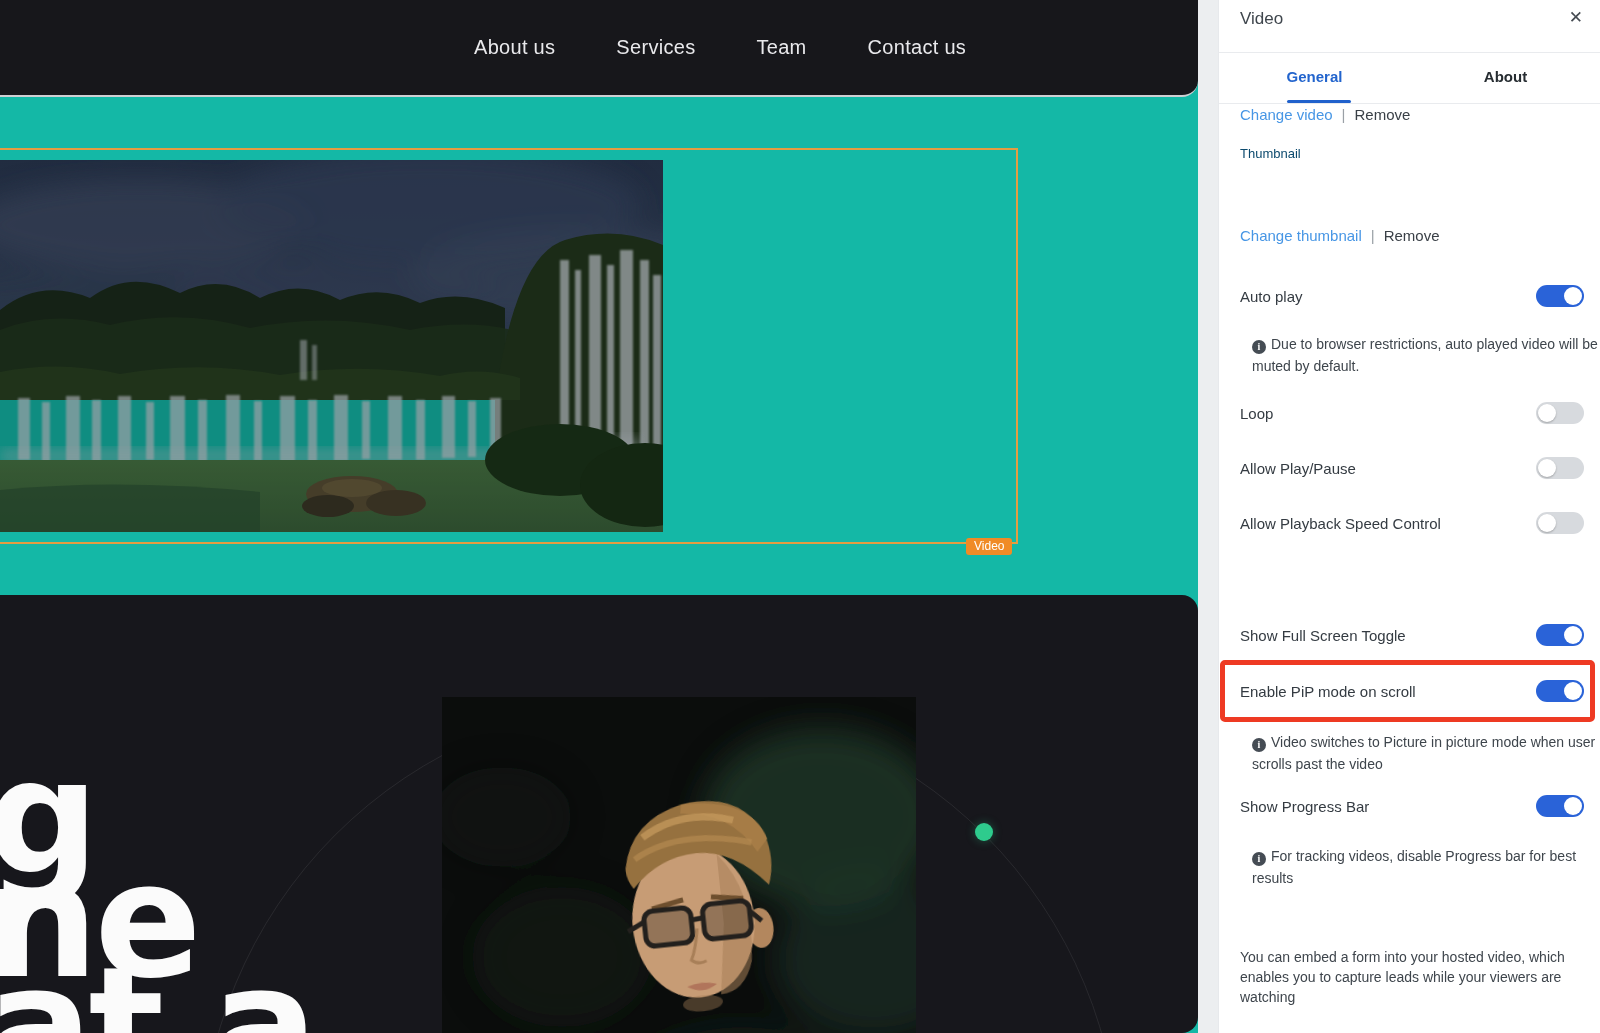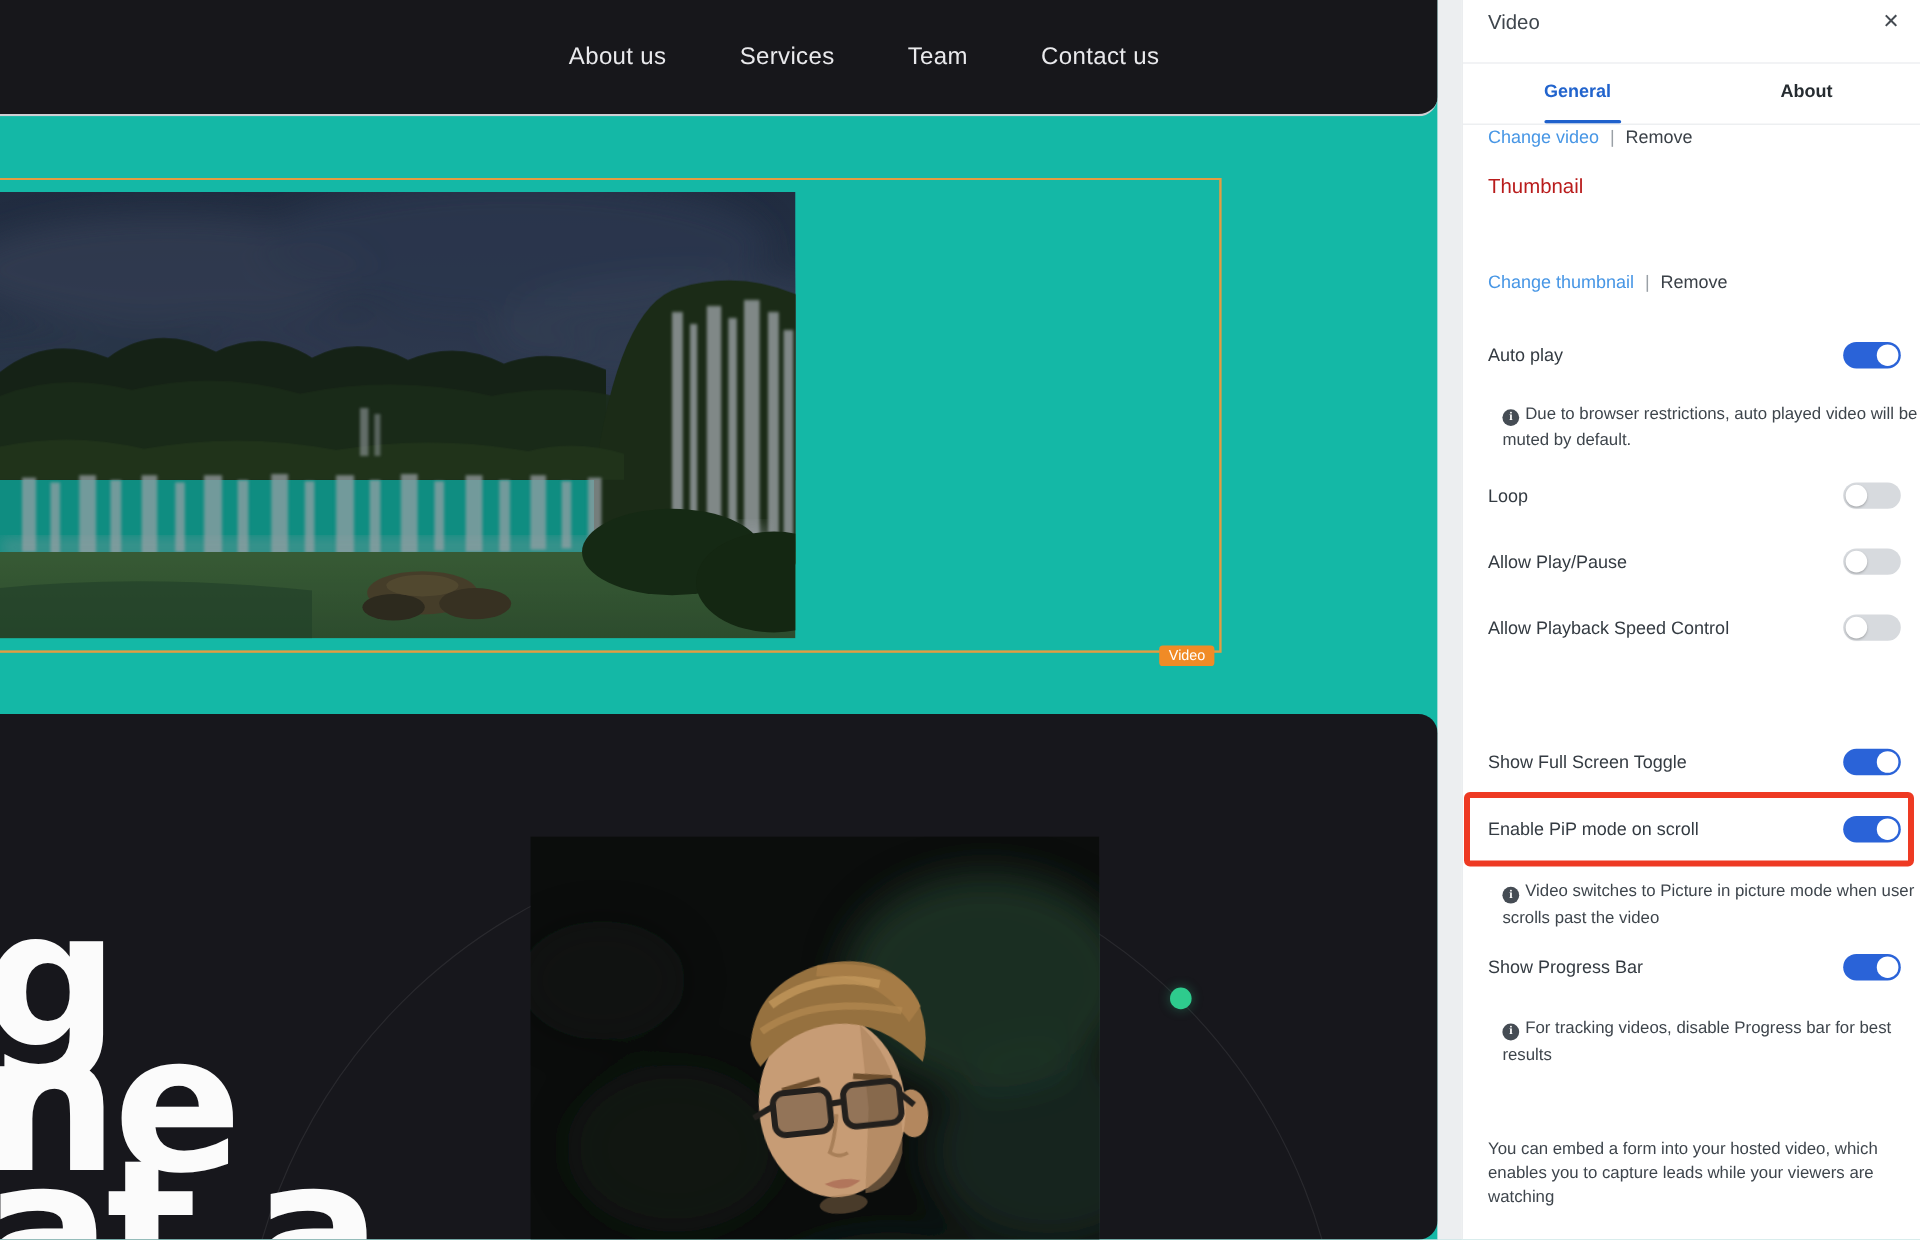--- a/index.html
+++ b/index.html
@@ -48,21 +48,21 @@
   .tab { flex:1; text-align:center; font-size:15px; font-weight:600; padding-top:5px; cursor:pointer; }
   .tab.active { color:#2264cd; }
   .tab.inactive { color:#262c31; }
   .tab-underline { position:absolute; left:68px; top:100px; width:64px; height:3px; background:#2061cc; border-radius:2px; }
 
   .link-row { position:absolute; left:21px; font-size:15px; color:#3a4047; }
   .link-blue { color:#4796e5; cursor:pointer; }
   .link-sep { color:#9aa0a6; margin:0 9px; }
   .link-dark { color:#3a4047; cursor:pointer; }
 
-  .field-label { position:absolute; left:21px; top:146px; font-size:17px; color:#b91c1c; }
+  .field-label { position:absolute; left:21px; top:146px; font-size:13px; color:#0c4a6e; }
   .thumb-btn { position:absolute; left:21px; top:170px; width:344px; height:44px; border:none; border-radius:8px;
                background:#4a7df0; color:#fff; font-size:15px; font-weight:bold; cursor:pointer;
                font-family:"Liberation Sans", sans-serif; }
 
   .setting { position:absolute; left:21px; width:344px; height:24px; display:flex;
              justify-content:space-between; align-items:center; }
   .setting .label { font-size:15px; color:#343b42; }
   .setting .label.strong { font-size:15.5px; font-weight:600; color:#262d33; }
 
   .toggle { position:relative; width:48px; height:22px; border-radius:11px; cursor:pointer; flex:none; }

